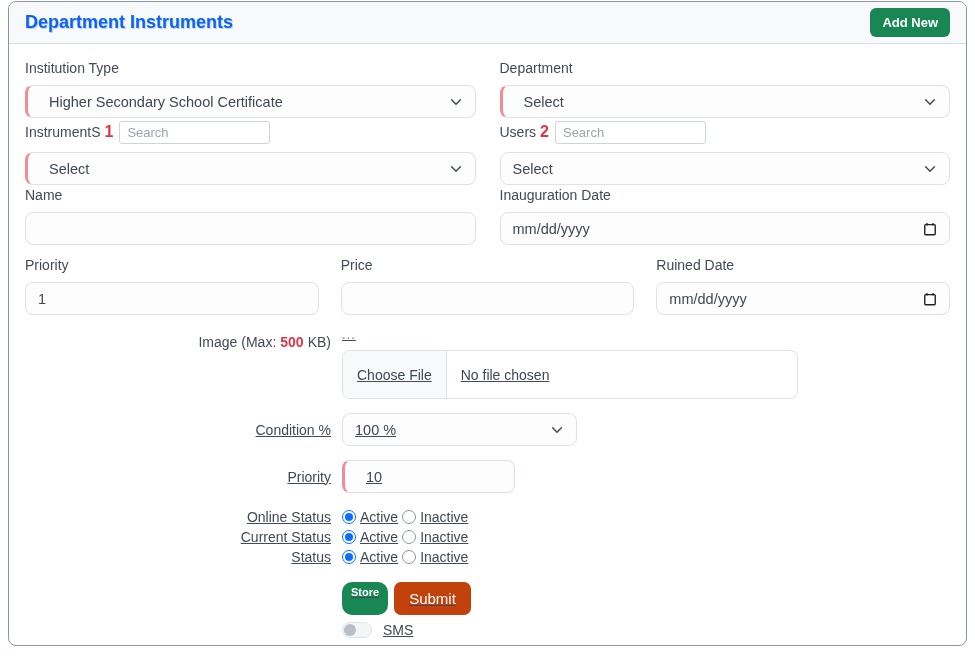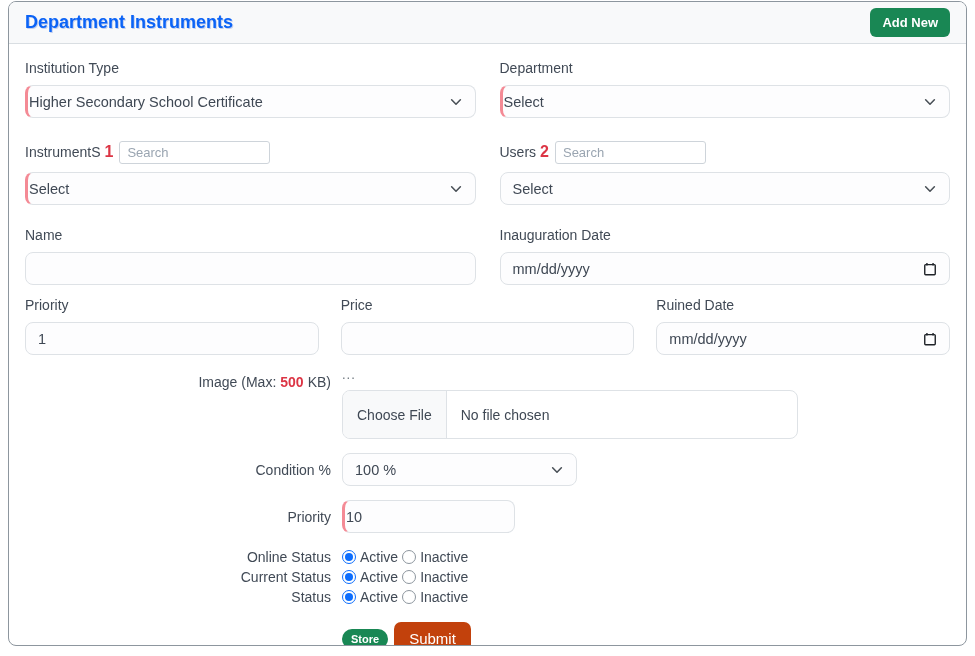--- a/index.html
+++ b/index.html
@@ -32,21 +32,21 @@
   }
   .btn-add {
     background: #198754; color: #fff; border: none;
     font-family: inherit; font-size: 13px; font-weight: 600;
     padding: 7px 12px; border-radius: 6px; cursor: pointer;
   }
   .card-body { padding: 16px; }
 
   .grid2 { display: grid; grid-template-columns: 1fr 1fr; column-gap: 24px; }
   .grid3 { display: grid; grid-template-columns: 1fr 1fr 1fr; column-gap: 22px; margin-top: 12px; }
-  .mt10 { margin-top: 22px; }
+  .mt10 { margin-top: 2px; }
 
   .label { display: block; font-size: 14px; color: #414a56; margin-bottom: 9px; }
   .label-row { display: flex; align-items: center; margin-bottom: 8px; height: 24px; }
   .label-row .lbl { font-size: 14px; }
   .red { color: #dc3545; font-weight: 700; margin-left: 4px; }
   .search-input {
     width: 151px; height: 23px; margin-left: 6px;
     border: 1px solid #ced4da; border-radius: 3px;
     font-family: inherit; font-size: 13px; color: #495057;
     padding: 1px 7px; outline: none;
@@ -54,27 +54,27 @@
   .search-input::placeholder { color: #9aa5b1; }
 
   .control {
     height: 33px; width: 100%;
     border: 1px solid #dee2e6; border-radius: 8px;
     background: #fdfdfe;
     display: flex; align-items: center; justify-content: space-between;
     padding: 0 12px;
     font-family: inherit; font-size: 14.5px; color: #3f4854;
   }
-  .red-left { border-left: 3px solid #f48a95; padding-left: 1px; justify-content: space-between; }
+  .red-left { border-left: 3px solid #f48a95; padding-left: 21px; justify-content: space-between; }
   input.control { display: block; }
   .chev, .cal { display: inline-flex; flex: 0 0 auto; }
 
   .hrow {
     display: grid; grid-template-columns: 306px 1fr; column-gap: 11px;
-    align-items: center; margin-top: 14px;
+    align-items: center; margin-top: 14px; text-decoration: underline;
   }
   .hrow.tight { margin-top: 4px; }
   .hlabel { text-align: right; font-size: 14px; color: #414a56; }
   .hlabel-parts { display: inline-flex; gap: 4px; align-items: baseline; }
   .image-row { align-items: start; }
   .image-row .hlabel { padding-top: 5px; }
   .dots { font-size: 13px; color: #6c757d; letter-spacing: 1px; line-height: 12px; }
 
   .file {
     margin-top: 9px;
@@ -97,21 +97,21 @@
   .radio-opt + .radio-opt { margin-left: 4px; }
   .radio {
     width: 14px; height: 14px; border-radius: 50%;
     display: inline-flex; align-items: center; justify-content: center;
     margin-right: 4px; background: #fff;
   }
   .radio.on { border: 1.5px solid #0d6efd; }
   .radio.on .dot { width: 8px; height: 8px; border-radius: 50%; background: #0d6efd; }
   .radio.off { border: 1px solid #8d969e; }
 
-  .buttons-row { display: flex; align-items: center; margin-top: 17px; }
+  .buttons-row { display: flex; margin-top: 17px; }
   .badge-store {
     background: #198754; color: #fff;
     font-size: 11px; font-weight: 700;
     padding: 4px 9px; border-radius: 10px;
   }
   .btn-submit {
     background: #c2410c; color: #fff; border: none;
     font-family: inherit; font-size: 15px;
     padding: 8px 15px; border-radius: 7px; margin-left: 6px; cursor: pointer;
   }

